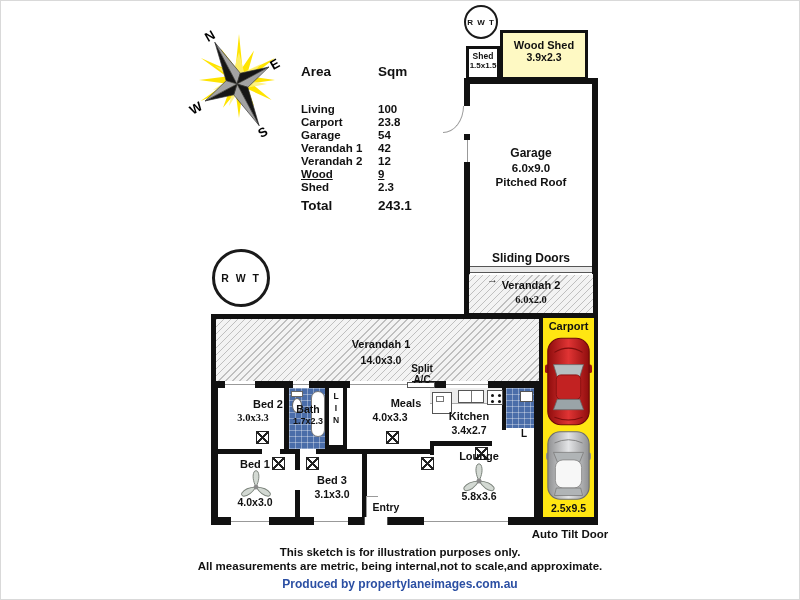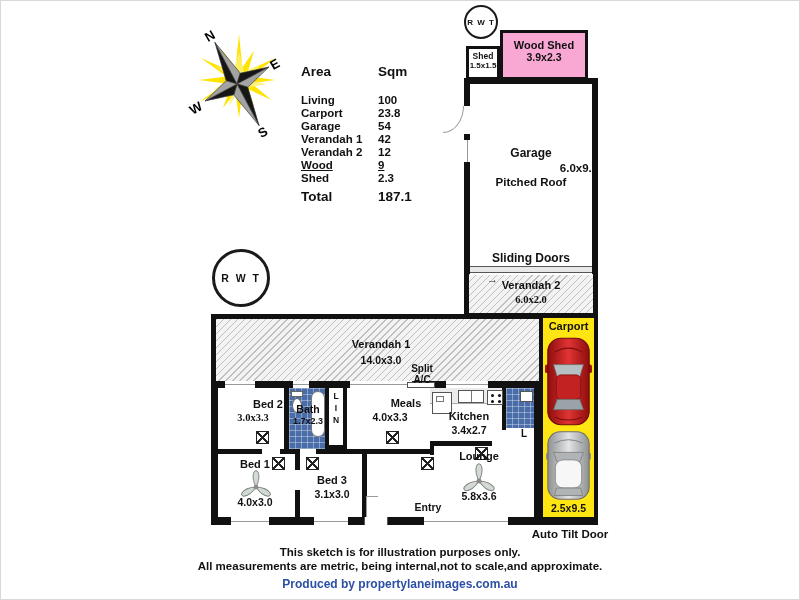--- a/index.html
+++ b/index.html
@@ -54,21 +54,21 @@
     <text x="94" y="46" font-size="13" font-weight="bold" text-anchor="middle" transform="rotate(-30 94 46)">E</text>
     <text x="82" y="114" font-size="13" font-weight="bold" text-anchor="middle" transform="rotate(-30 82 114)">S</text>
     <text x="15" y="90" font-size="13" font-weight="bold" text-anchor="middle" transform="rotate(-30 15 90)">W</text>
   </svg>
 
   <div class="abs" style="left:301px; top:64px; width:140px;">
     <div style="display:flex; font-size:13.5px; font-weight:bold;">
       <span style="width:77px;">Area</span>
       <span>Sqm</span>
     </div>
-    <div style="margin-top:15px; font-size:11.5px; font-weight:bold; line-height:13px;">
+    <div style="margin-top:24px; font-size:11.5px; font-weight:bold; line-height:13px;">
       <div style="display:flex;">
         <span style="width:77px;">Living</span>
         <span>100</span>
       </div>
       <div style="display:flex;">
         <span style="width:77px;">Carport</span>
         <span>23.8</span>
       </div>
       <div style="display:flex;">
         <span style="width:77px;">Garage</span>
@@ -86,43 +86,43 @@
         <span style="width:77px;">Wood</span>
         <span>9</span>
       </div>
       <div style="display:flex;">
         <span style="width:77px;">Shed</span>
         <span>2.3</span>
       </div>
     </div>
     <div style="display:flex; margin-top:4px; font-size:13.5px; font-weight:bold;">
       <span style="width:77px;">Total</span>
-      <span>187.1</span>
+      <span>243.1</span>
     </div>
   </div>
 
   <div class="circle" style="left:464px; top:5px; width:34px; height:34px; border:2.5px solid #1a1a1a; font-size:8px; letter-spacing:1px;">
     <span>R W T</span>
   </div>
   <div class="circle" style="left:212px; top:249px; width:58px; height:58px; border:3px solid #1a1a1a; font-size:10.5px; letter-spacing:2px;">
     <span>R W T</span>
   </div>
 
   <div class="abs" style="left:466px; top:46px; width:34px; height:34px; border:3px solid #111; background:#fff; text-align:center; z-index:3;">
     <div style="font-size:8.5px; font-weight:bold; margin-top:2px;">Shed</div>
     <div style="font-size:8px; font-weight:bold;">1.5x1.5</div>
   </div>
-  <div class="abs" style="left:500px; top:30px; width:88px; height:50px; border:3.5px solid #111; background:#f9a8d4; text-align:center; z-index:3;">
+  <div class="abs" style="left:500px; top:30px; width:88px; height:50px; border:3.5px solid #111; background:#fef9c3; text-align:center; z-index:3;">
     <div style="font-size:11px; font-weight:bold; margin-top:6px;">Wood Shed</div>
     <div style="font-size:10.5px; font-weight:bold;">3.9x2.3</div>
   </div>
 
   <div class="abs" style="left:464px; top:78px; width:134px; height:196px; border:6px solid #111; background:#fff; z-index:2;">
     <div class="lbl" style="left:0; width:122px; top:62px; font-size:12px;">Garage</div>
-    <div class="lbl" style="left:0; width:122px; top:78px; font-size:11.5px;margin-left:48px;">6.0x9.0</div>
+    <div class="lbl" style="left:0; width:122px; top:78px; font-size:11.5px;">6.0x9.0</div>
     <div class="lbl" style="left:0; width:122px; top:92px; font-size:11.5px;">Pitched Roof</div>
     <div class="lbl" style="left:0; width:122px; top:167px; font-size:12px;">Sliding Doors</div>
   </div>
 
   <div class="gap" style="left:464px; top:106px; width:6px; height:28px; z-index:4;"></div>
   <div class="arc" style="left:443px; top:106px; width:21px; height:27px; border-left:none; border-top:none; border-radius:0 0 100% 0; z-index:4;"></div>
   <div class="win-v" style="left:464px; top:140px; width:6px; height:22px; z-index:4;"></div>
 
   <div class="gap" style="left:470px; top:265px; width:122px; height:10px; z-index:3;"></div>
   <div class="track" style="left:470px; top:266px; width:122px; height:7px; z-index:4;"></div>
@@ -264,21 +264,21 @@
   </div>
   <div class="lbl" style="left:368px; top:397px; width:76px; font-size:11px;">Meals</div>
   <div class="lbl" style="left:352px; top:411px; width:76px; font-size:10.5px;">4.0x3.3</div>
   <div class="lbl" style="left:434px; top:410px; width:70px; font-size:11px;">Kitchen</div>
   <div class="lbl" style="left:434px; top:424px; width:70px; font-size:10.5px;">3.4x2.7</div>
   <div class="lbl" style="left:516px; top:428px; width:16px; font-size:10px;">L</div>
   <div class="lbl" style="left:224px; top:458px; width:62px; font-size:11px;">Bed 1</div>
   <div class="lbl" style="left:222px; top:496px; width:66px; font-size:10.5px;">4.0x3.0</div>
   <div class="lbl" style="left:303px; top:474px; width:58px; font-size:11px;">Bed 3</div>
   <div class="lbl" style="left:303px; top:488px; width:58px; font-size:10.5px;">3.1x3.0</div>
-  <div class="lbl" style="left:363px; top:501px; width:46px; font-size:10.5px;margin-left:42px;">Entry</div>
+  <div class="lbl" style="left:363px; top:501px; width:46px; font-size:10.5px;">Entry</div>
   <div class="lbl" style="left:449px; top:450px; width:60px; font-size:11px;">Lounge</div>
   <div class="lbl" style="left:447px; top:490px; width:64px; font-size:10.5px;">5.8x3.6</div>
   <div class="lbl" style="left:400px; top:363px; width:44px; font-size:10px;">Split</div>
   <div class="lbl" style="left:400px; top:374px; width:44px; font-size:10px;">A/C</div>
   <div class="abs" style="left:407px; top:382px; width:28px; height:6px; background:#fff; border:1px solid #555; z-index:4;"></div>
 
   <div class="footer" style="top:546px; font-size:11.5px;">This sketch is for illustration purposes only.</div>
   <div class="footer" style="top:560px; font-size:11.5px;">All measurements are metric, being internal,not to scale,and approximate.</div>
   <div class="footer" style="top:577px; font-size:12px; color:var(--credit,#2b4fa3);">Produced by propertylaneimages.com.au</div>
 

